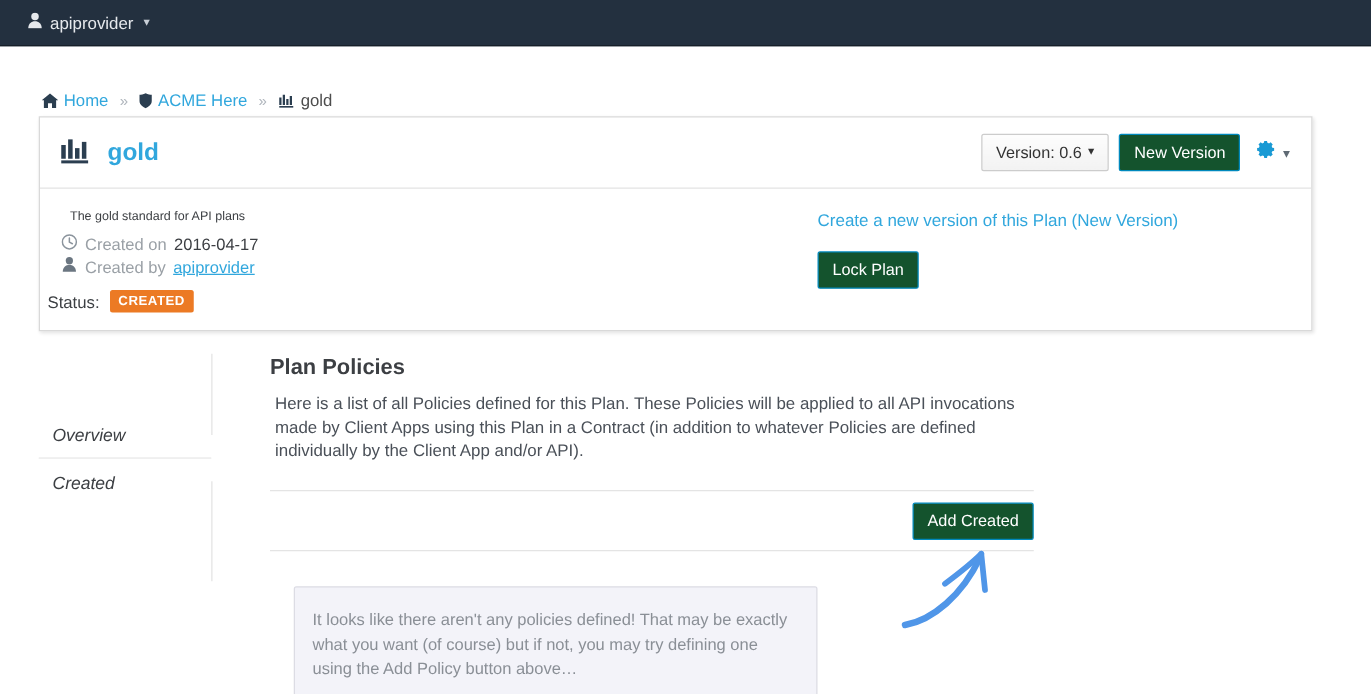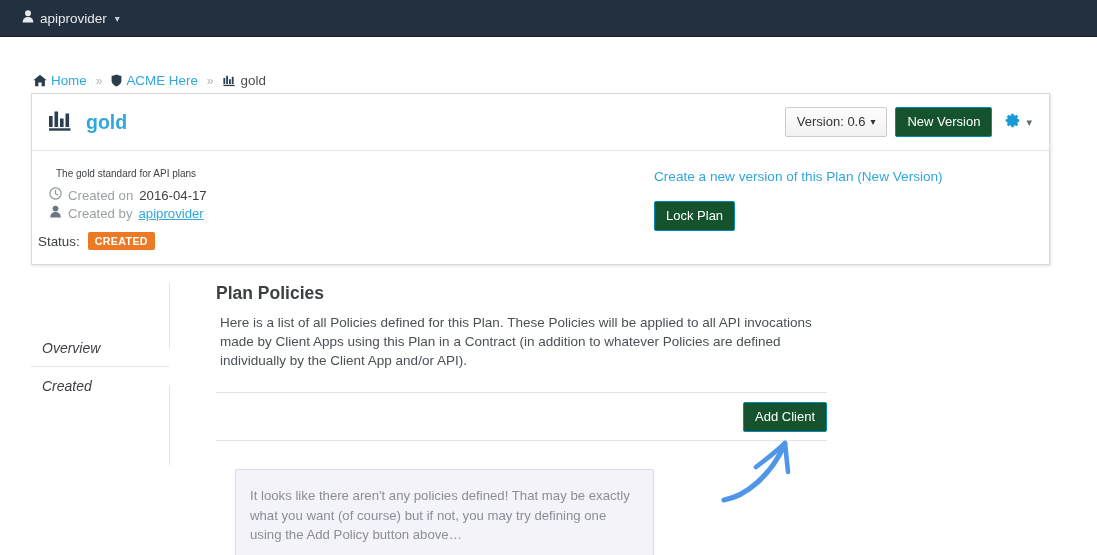--- a/index.html
+++ b/index.html
@@ -352,21 +352,21 @@
   </div>
 </div>
 <div class="side-rail rail-a"></div>
 <div class="side-rail rail-b"></div>
 
 <div class="content">
   <h2>Plan Policies</h2>
   <p class="lead">Here is a list of all Policies defined for this Plan. These Policies will be applied to all API invocations made by Client Apps using this Plan in a Contract (in addition to whatever Policies are defined individually by the Client App and/or API).</p>
   <div class="divider"></div>
   <div class="action-bar">
-    <button class="btn btn-primary">Add Client</button>
+    <button class="btn btn-primary">Add Created</button>
   </div>
   <div class="emptybox">It looks like there aren't any policies defined! That may be exactly what you want (of course) but if not, you may try defining one using the Add Policy button above…</div>
 </div>
 
 <div class="arrow-anno">
   <svg width="110" height="100" viewBox="0 0 110 100" aria-hidden="true">
     <path d="M12 80 C 34 76, 58 56, 72 26" fill="none" stroke="#5096e8" stroke-width="5.2" stroke-linecap="round"></path>
     <path d="M44 47 C 56 38, 66 30, 73 23" fill="none" stroke="#5096e8" stroke-width="4.6" stroke-linecap="round"></path>
     <path d="M73 23 C 74 32, 75 42, 76 52" fill="none" stroke="#5096e8" stroke-width="4.6" stroke-linecap="round"></path>
   </svg>

